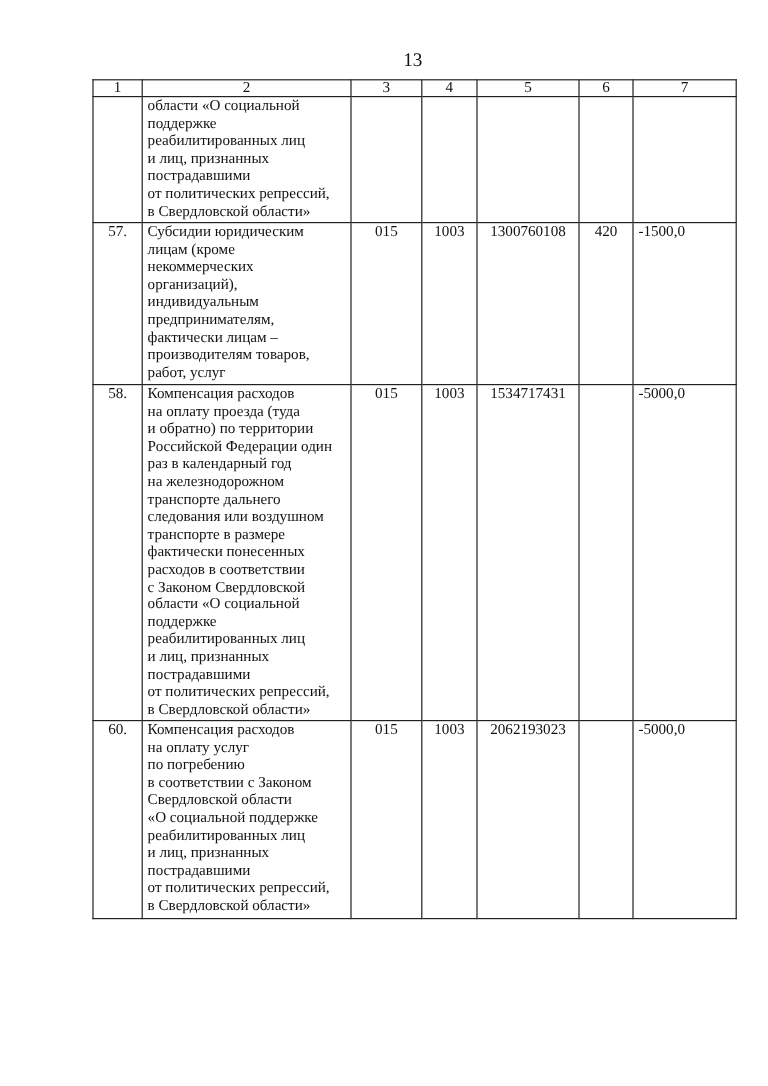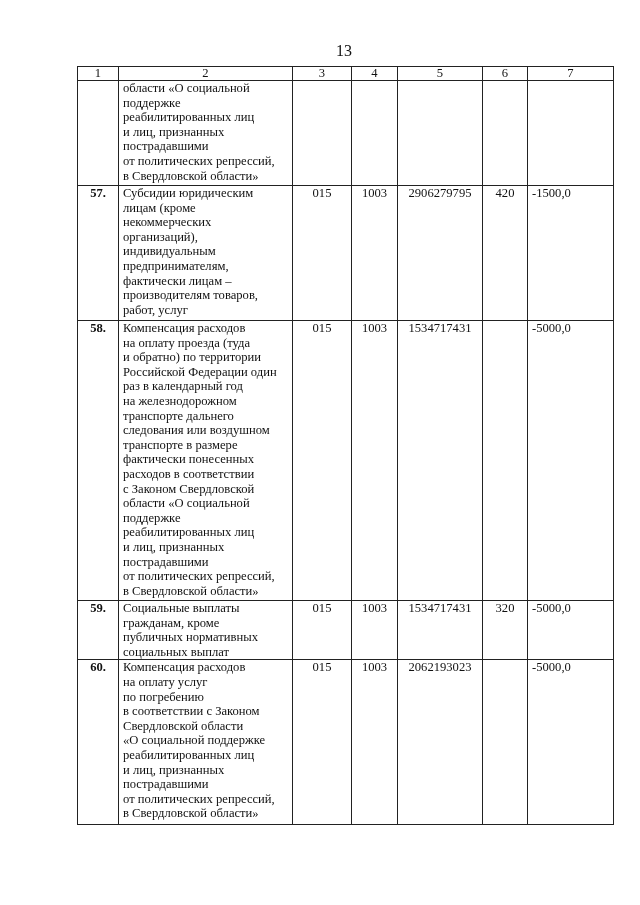--- a/index.html
+++ b/index.html
@@ -6,21 +6,21 @@
   body { width:640px; height:905px; position:relative; overflow:hidden;
          font-family:"Liberation Serif", "DejaVu Serif", serif; color:#111; }
   .page-number { position:absolute; top:42px; left:0; width:688px; text-align:center;
                  font-size:16px; }
   table.budget { position:absolute; top:66px; left:77px; width:536px;
                  border-collapse:collapse; table-layout:fixed; font-size:12.6px; line-height:14.6px; }
   table.budget td, table.budget th { border:1.3px solid #222; vertical-align:top; padding:0 4px; }
   table.budget th { font-weight:normal; text-align:center; height:13px; padding:0; line-height:13px; }
   col.c1 { width:41px; } col.c2 { width:174px; } col.c3 { width:59px; }
   col.c4 { width:46px; } col.c5 { width:85px; } col.c6 { width:45px; } col.c7 { width:86px; }
-  td.num { text-align:center;font-weight:bold; }
+  td.num { text-align:center; }
   td.desc { padding-left:7px; white-space:pre-line;margin-top:29px; }
   td.center { text-align:center;margin-left:29px; }
   td.amount { text-align:left; padding-right:24px; }
 </style>
 </head>
 <body>
 
 <div class="page-number">13</div>
 
 <table class="budget">
@@ -66,21 +66,21 @@
 лицам (кроме
 некоммерческих
 организаций),
 индивидуальным
 предпринимателям,
 фактически лицам –
 производителям товаров,
 работ, услуг</td>
       <td class="center">015</td>
       <td class="center">1003</td>
-      <td class="center">2906279795</td>
+      <td class="center">1300760108</td>
       <td class="center">420</td>
       <td class="amount">-1500,0</td>
     </tr>
     <tr style="height:280px">
       <td class="num">58.</td>
       <td class="desc">Компенсация расходов
 на оплату проезда (туда
 и обратно) по территории
 Российской Федерации один
 раз в календарный год
@@ -97,32 +97,20 @@
 и лиц, признанных
 пострадавшими
 от политических репрессий,
 в Свердловской области»</td>
       <td class="center">015</td>
       <td class="center">1003</td>
       <td class="center">1534717431</td>
       <td class="center"></td>
       <td class="amount">-5000,0</td>
     </tr>
-    <tr style="height:59px">
-      <td class="num">59.</td>
-      <td class="desc">Социальные выплаты
-гражданам, кроме
-публичных нормативных
-социальных выплат</td>
-      <td class="center">015</td>
-      <td class="center">1003</td>
-      <td class="center">1534717431</td>
-      <td class="center">320</td>
-      <td class="amount">-5000,0</td>
-    </tr>
     <tr style="height:165px">
       <td class="num">60.</td>
       <td class="desc">Компенсация расходов
 на оплату услуг
 по погребению
 в соответствии с Законом
 Свердловской области
 «О социальной поддержке
 реабилитированных лиц
 и лиц, признанных

